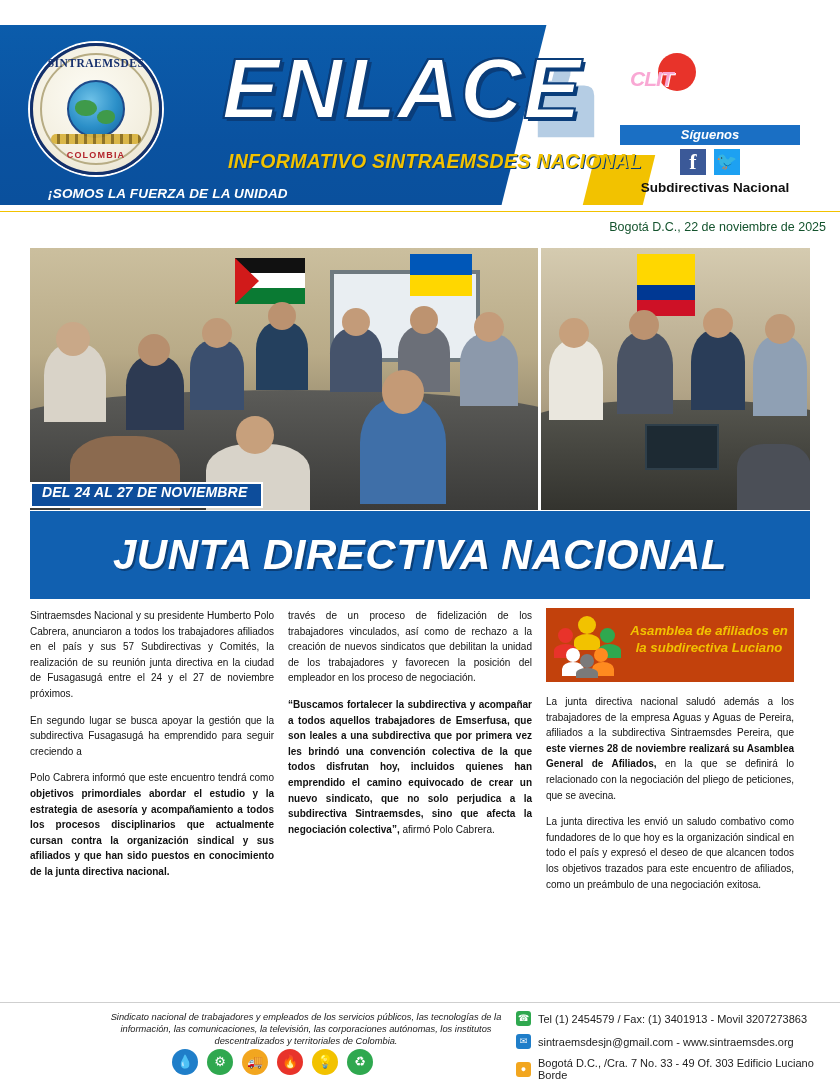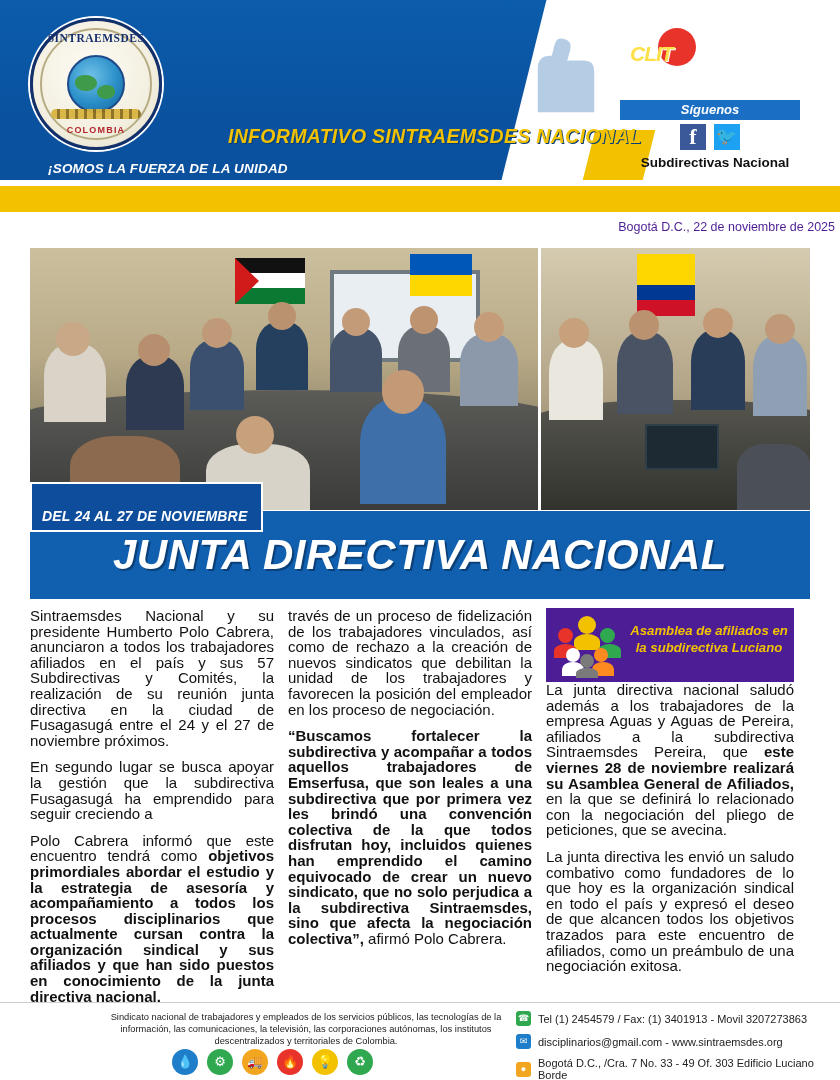--- a/index.html
+++ b/index.html
@@ -10,20 +10,21 @@
     overflow: hidden;
     position: relative;
   }
 
   
   .header {
     position: relative;
     height: 212px;
     background: #0a57a4;
     overflow: hidden;
+    margin-top: 25px;
   }
   .header-blue-wave {
     position: absolute; left: 0; top: 0; width: 100%; height: 212px;
     background: linear-gradient(180deg,#0b5cab 0%, #0a52a0 55%, #0a4f9b 100%);
   }
   .header-yellow-band {
     position: absolute; left: 0; bottom: 0; width: 100%; height: 26px;
     background: #f2c200;
   }
   .header-white-strip {
@@ -123,21 +124,21 @@
     width: 66px; height: 60px;
   }
   .clit-badge { left: 630px; }
   .fsm-badge  { left: 722px; }
   .clit-circle {
     position:absolute; left: 28px; top: 2px; width: 38px; height: 38px;
     border-radius: 50%; background: #e8332a;
   }
   .clit-text {
     position:absolute; left: 0; top: 16px; font-size: 21px; font-weight: bold;
-    font-style: italic; color: #fde047; letter-spacing: -1px;
+    font-style: italic; color: #f9a8d4; letter-spacing: -1px;
     text-shadow: 1px 1px 0 #fff;
   }
   .fsm-circle {
     position:absolute; left: 0; top: 0; width: 60px; height: 60px;
     border-radius: 50%; background: #d8232a;
     border: 3px solid #ffffff;
   }
   .fsm-text {
     position:absolute; left: 0; top: 18px; width: 60px; text-align:center;
     font-size: 21px; font-weight: bold; color: #ffffff; font-style: italic;
@@ -166,22 +167,22 @@
     position: absolute; left: 620px; top: 155px; width: 190px;
     text-align: center; font-size: 13.5px; font-weight: bold; color: #111111;
   }
 
   
   .dateline {
     position: absolute; top: 212px; left: 0; width: 100%; height: 32px;
     background: #ffffff;
   }
   .dateline span {
-    position: absolute; right: 5px; top: 8px;
-    font-size: 12.5px; color: #4c1d95;
+    position: absolute; right: 14px; top: 8px;
+    font-size: 12.5px; color: #14532d;
   }
 
   
   .photos {
     position: absolute; top: 248px; left: 30px;
     width: 780px; height: 262px;
     display: flex; gap: 3px;
   }
   .photo { position: relative; overflow: hidden; background:#2b2b2b; }
   .p1 { width: 508px; height: 262px; }
@@ -206,21 +207,21 @@
     background: linear-gradient(180deg,#ffd700 0 50%, #003893 50% 75%, #ce1126 75% 100%); }
   .p2-table { position:absolute; left: -30px; bottom: 0; width: 340px; height: 110px;
     background: linear-gradient(180deg,#56564f 0%, #33332e 100%); border-radius: 46% 46% 0 0 / 28% 28% 0 0; }
   .laptop { position:absolute; background:#1d2a33; border:2px solid #2f3f4a; }
 
   
   .date-badge {
     position: absolute; left: 30px; top: 482px;
     background: #0d4d9b; color: #ffffff;
     font-size: 14px; font-weight: bold; font-style: italic;
-    padding: 24px 14px 6px 10px;
+    padding: 0 14px 6px 10px;
     letter-spacing: .2px;
     border: 2px solid #ffffff;
     z-index: 5;
   }
   .title-band {
     position: absolute; left: 30px; top: 511px; width: 780px; height: 88px;
     background: #1160b0;
     display: flex; align-items: center; justify-content: center;
   }
   .title-band h1 {
@@ -229,49 +230,49 @@
     text-shadow: 2px 2px 0 #0b3f78;
   }
 
   
   .body-wrap {
     position: absolute; left: 30px; top: 608px; width: 780px;
     display: flex; gap: 14px;
   }
   .col { width: 244px; }
   .col p {
-    font-size: 15px; line-height: 15.6px; color: #111111;
+    font-size: 10px; line-height: 15.6px; color: #111111;
     text-align: justify; margin-bottom: 11px;
   }
   .bold { font-weight: bold; }
 
   
   .col3 { width: 248px; }
   .assembly-box {
-    width: 248px; height: 74px; background: #4c1d95;
-    position: relative; overflow: hidden;
+    width: 248px; height: 74px; background: #c2410c;
+    position: relative; margin-bottom: 12px; overflow: hidden;
   }
   .assembly-people {
     position: absolute; left: 6px; top: 6px; width: 74px; height: 62px;
   }
   .ap { position: absolute; border-radius: 50% 50% 0 0; }
   .assembly-text {
     position: absolute; left: 84px; top: 14px; width: 158px;
     color: #f2c200; font-size: 13.2px; font-weight: bold; font-style: italic;
     line-height: 17px; text-align: center;
   }
 
   
   .footer {
     position: absolute; left: 0; bottom: 0; width: 100%; height: 78px;
     background: #ffffff; border-top: 1px solid #cfcfcf;
   }
   .footer-left {
     position: absolute; left: 96px; top: 8px; width: 420px;
-    text-align: center; font-size: 9.3px; line-height: 12px; color: #222;
+    text-align: center; font-size: 9.3px; line-height: 12px; color: #222; font-style: italic;
   }
   .footer-icons {
     position: absolute; left: 172px; top: 46px; display: flex; gap: 9px;
   }
   .fic {
     width: 26px; height: 26px; border-radius: 50%; color: #fff;
     font-size: 13px; text-align: center; line-height: 26px;
   }
   .footer-right {
     position: absolute; left: 516px; top: 8px; width: 310px;
@@ -296,20 +297,21 @@
   </svg>
 
   <div class="emblem">
     <div class="emblem-ring"></div>
     <div class="emblem-top-text">SINTRAEMSDES</div>
     <div class="emblem-globe"></div>
     <div class="emblem-chain"></div>
     <div class="emblem-bottom-text">COLOMBIA</div>
   </div>
 
+  <div class="enlace">ENLACE</div>
   <div class="enlace-sub">INFORMATIVO SINTRAEMSDES NACIONAL</div>
 
   <div class="slogan">
     <div>¡SOMOS LA FUERZA DE LA UNIDAD</div>
     <div>CONSTRUYENDO FUTURO CON DERECHOS…!</div>
   </div>
 
   <div class="clit-badge">
     <div class="clit-circle"></div>
     <div class="clit-text">CLIT</div>
@@ -436,20 +438,20 @@
     <div class="fic" style="background:#2fa84f;">♻</div>
   </div>
 
   <div class="footer-right">
     <div class="fr-row">
       <div class="fr-ic" style="background:#2fa84f;">☎</div>
       <div class="fr-tx">Tel (1) 2454579 / Fax: (1) 3401913 - Movil 3207273863</div>
     </div>
     <div class="fr-row">
       <div class="fr-ic" style="background:#1f7ec9;">✉</div>
-      <div class="fr-tx">disciplinarios@gmail.com - www.sintraemsdes.org</div>
+      <div class="fr-tx">sintraemsdesjn@gmail.com - www.sintraemsdes.org</div>
     </div>
     <div class="fr-row">
       <div class="fr-ic" style="background:#f2a61f;">●</div>
       <div class="fr-tx">Bogotá D.C., /Cra. 7 No. 33 - 49 Of. 303  Edificio Luciano Borde</div>
     </div>
   </div>
 </div>
 
 </body></html>

